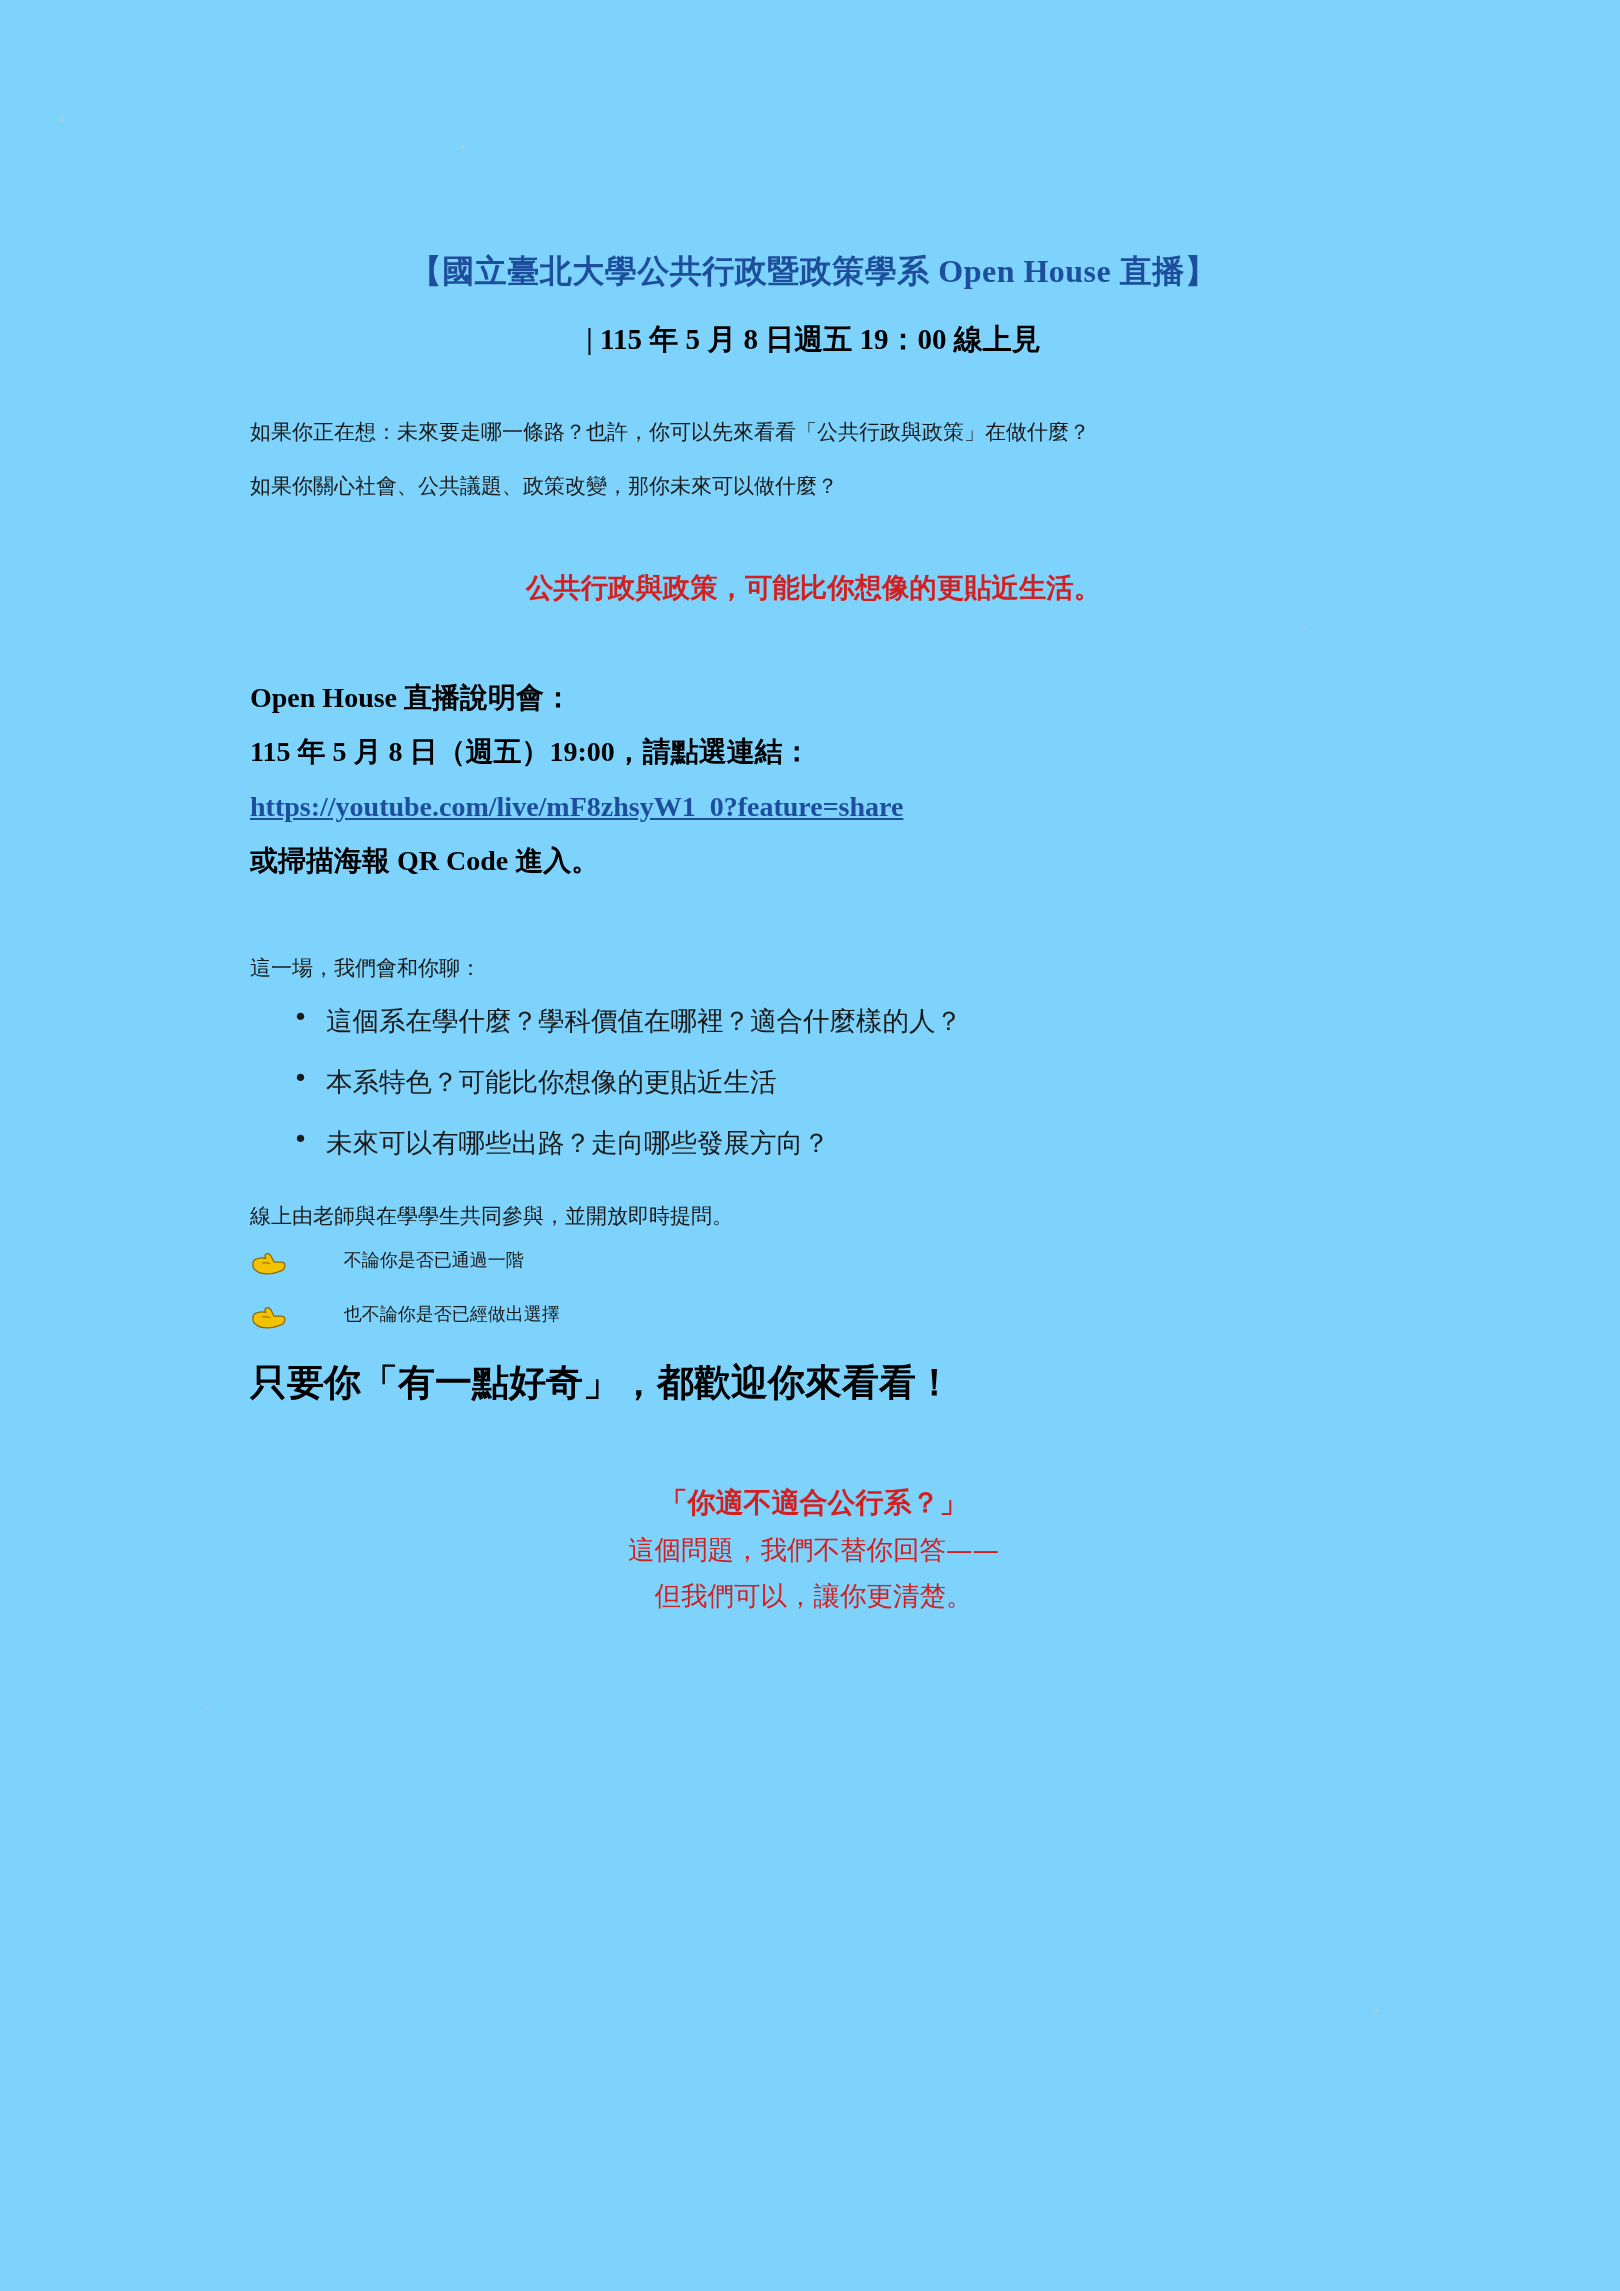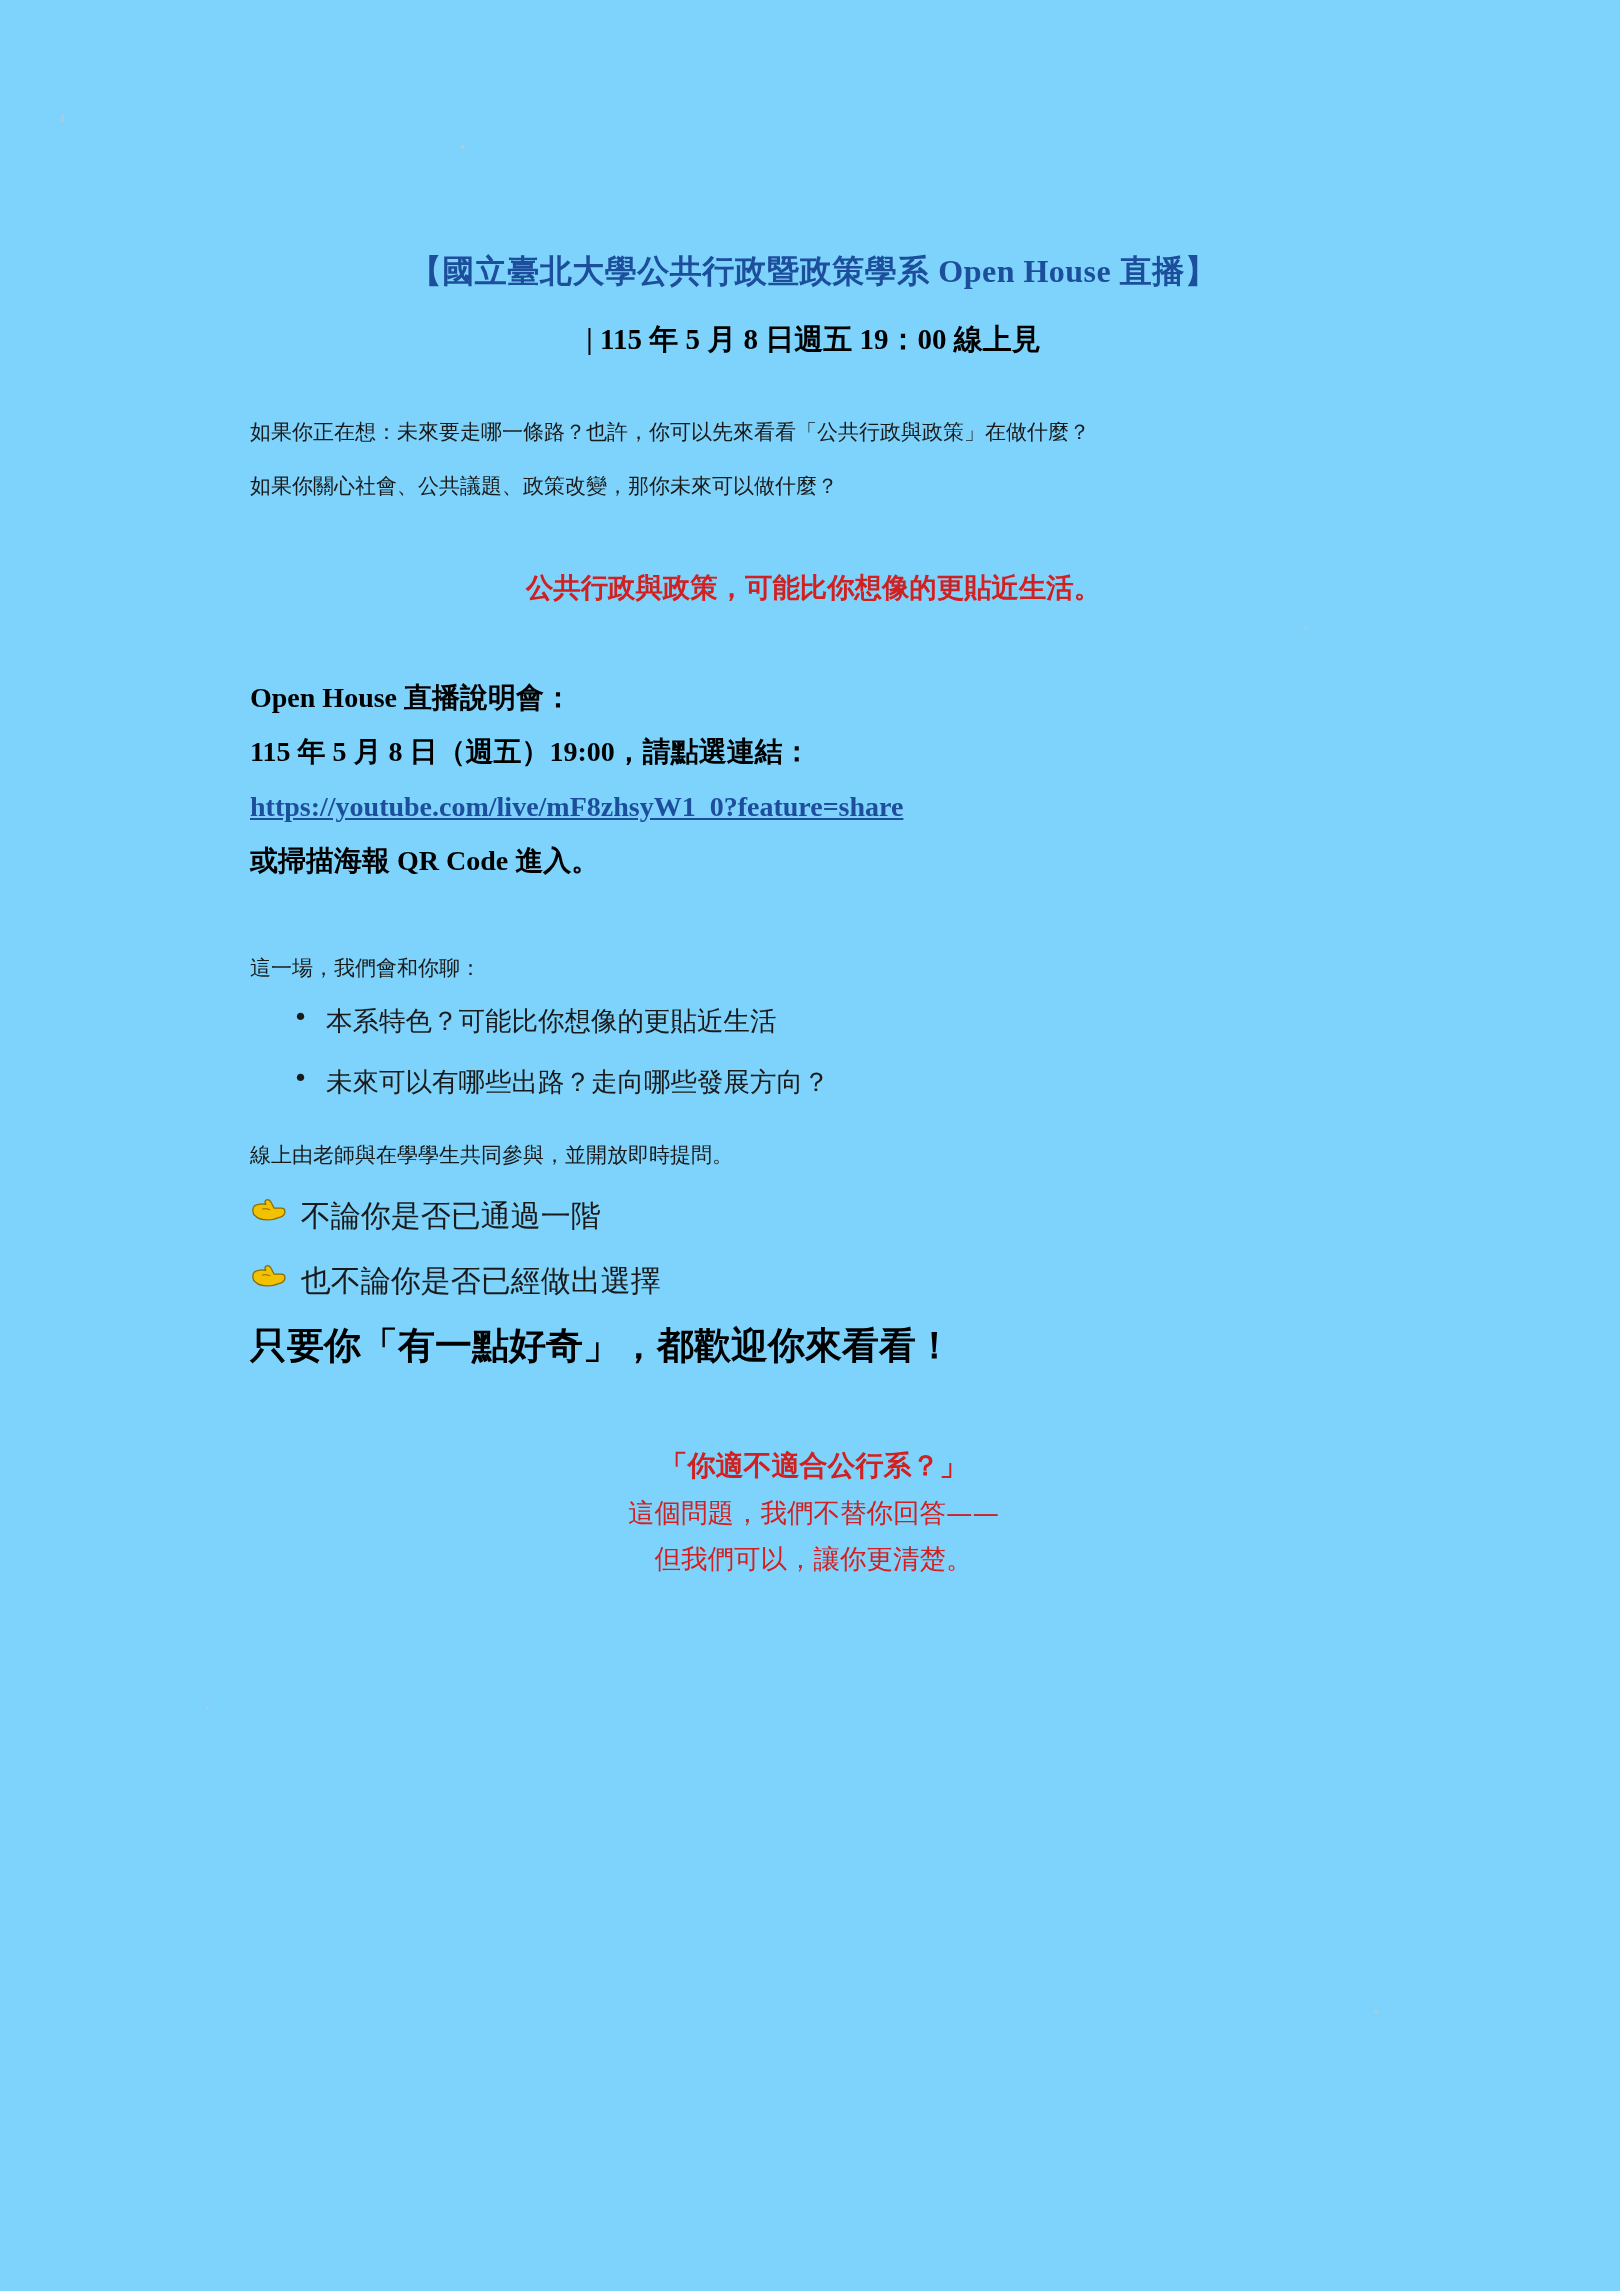--- a/index.html
+++ b/index.html
@@ -108,26 +108,27 @@
     content: "•";
     position: absolute;
     left: -33px;
     top: -2px;
     font-size: 25.5px;
     color: #1a1a1a;
   }
 
   .hand-row {
     display: flex;
-    align-items: flex-end;
-    font-family: "DejaVu Sans", sans-serif;
-    font-size: 30px;
+    align-items: flex-start;
+    font-family: "DejaVu Sans", sans-serif;
+    font-size: 18px;
     line-height: 1.6;
     margin-top: 11.8px;
     color: #1a1a1a;
+    gap: 43px;
   }
   .hand-icon {
     width: 37px;
     flex: 0 0 37px;
     margin-right: 13.7px;
     margin-top: 5.9px;
   }
   .bold-call {
     font-family: Liberation Sans, sans-serif;
     font-weight: bold;
@@ -186,20 +187,21 @@
       <div class="row">115 年 5 月 8 日（週五）19:00，請點選連結：</div>
       <div class="row">
         <a class="link" href="#">https://youtube.com/live/mF8zhsyW1_0?feature=share</a>
       </div>
       <div class="row">或掃描海報 QR Code 進入。</div>
     </div>
 
     <div class="para lead-in">這一場，我們會和你聊：</div>
 
     <ul class="bullets">
+      <li>這個系在學什麼？學科價值在哪裡？適合什麼樣的人？</li>
       <li>本系特色？可能比你想像的更貼近生活</li>
       <li>未來可以有哪些出路？走向哪些發展方向？</li>
     </ul>
 
     <div class="para block-gap-md">線上由老師與在學學生共同參與，並開放即時提問。</div>
 
     <div class="hand-row">
       <span class="hand-icon">
         <svg viewBox="0 0 40 30" width="37" height="27.4" aria-hidden="true">
           <path d="M3 15 q-1 -7 6 -8 q4 -1 8 0 q-2 -4 1 -5 q3 -1 5 3 l3 6 h8 q4 0 4 4 q0 4 -5 6 q-7 3 -14 3 q-9 0 -13 -4 q-3 -2 -3 -5 z" fill="#f2c200" stroke="#8a6b00" stroke-width="1.4" stroke-linejoin="round"></path>

